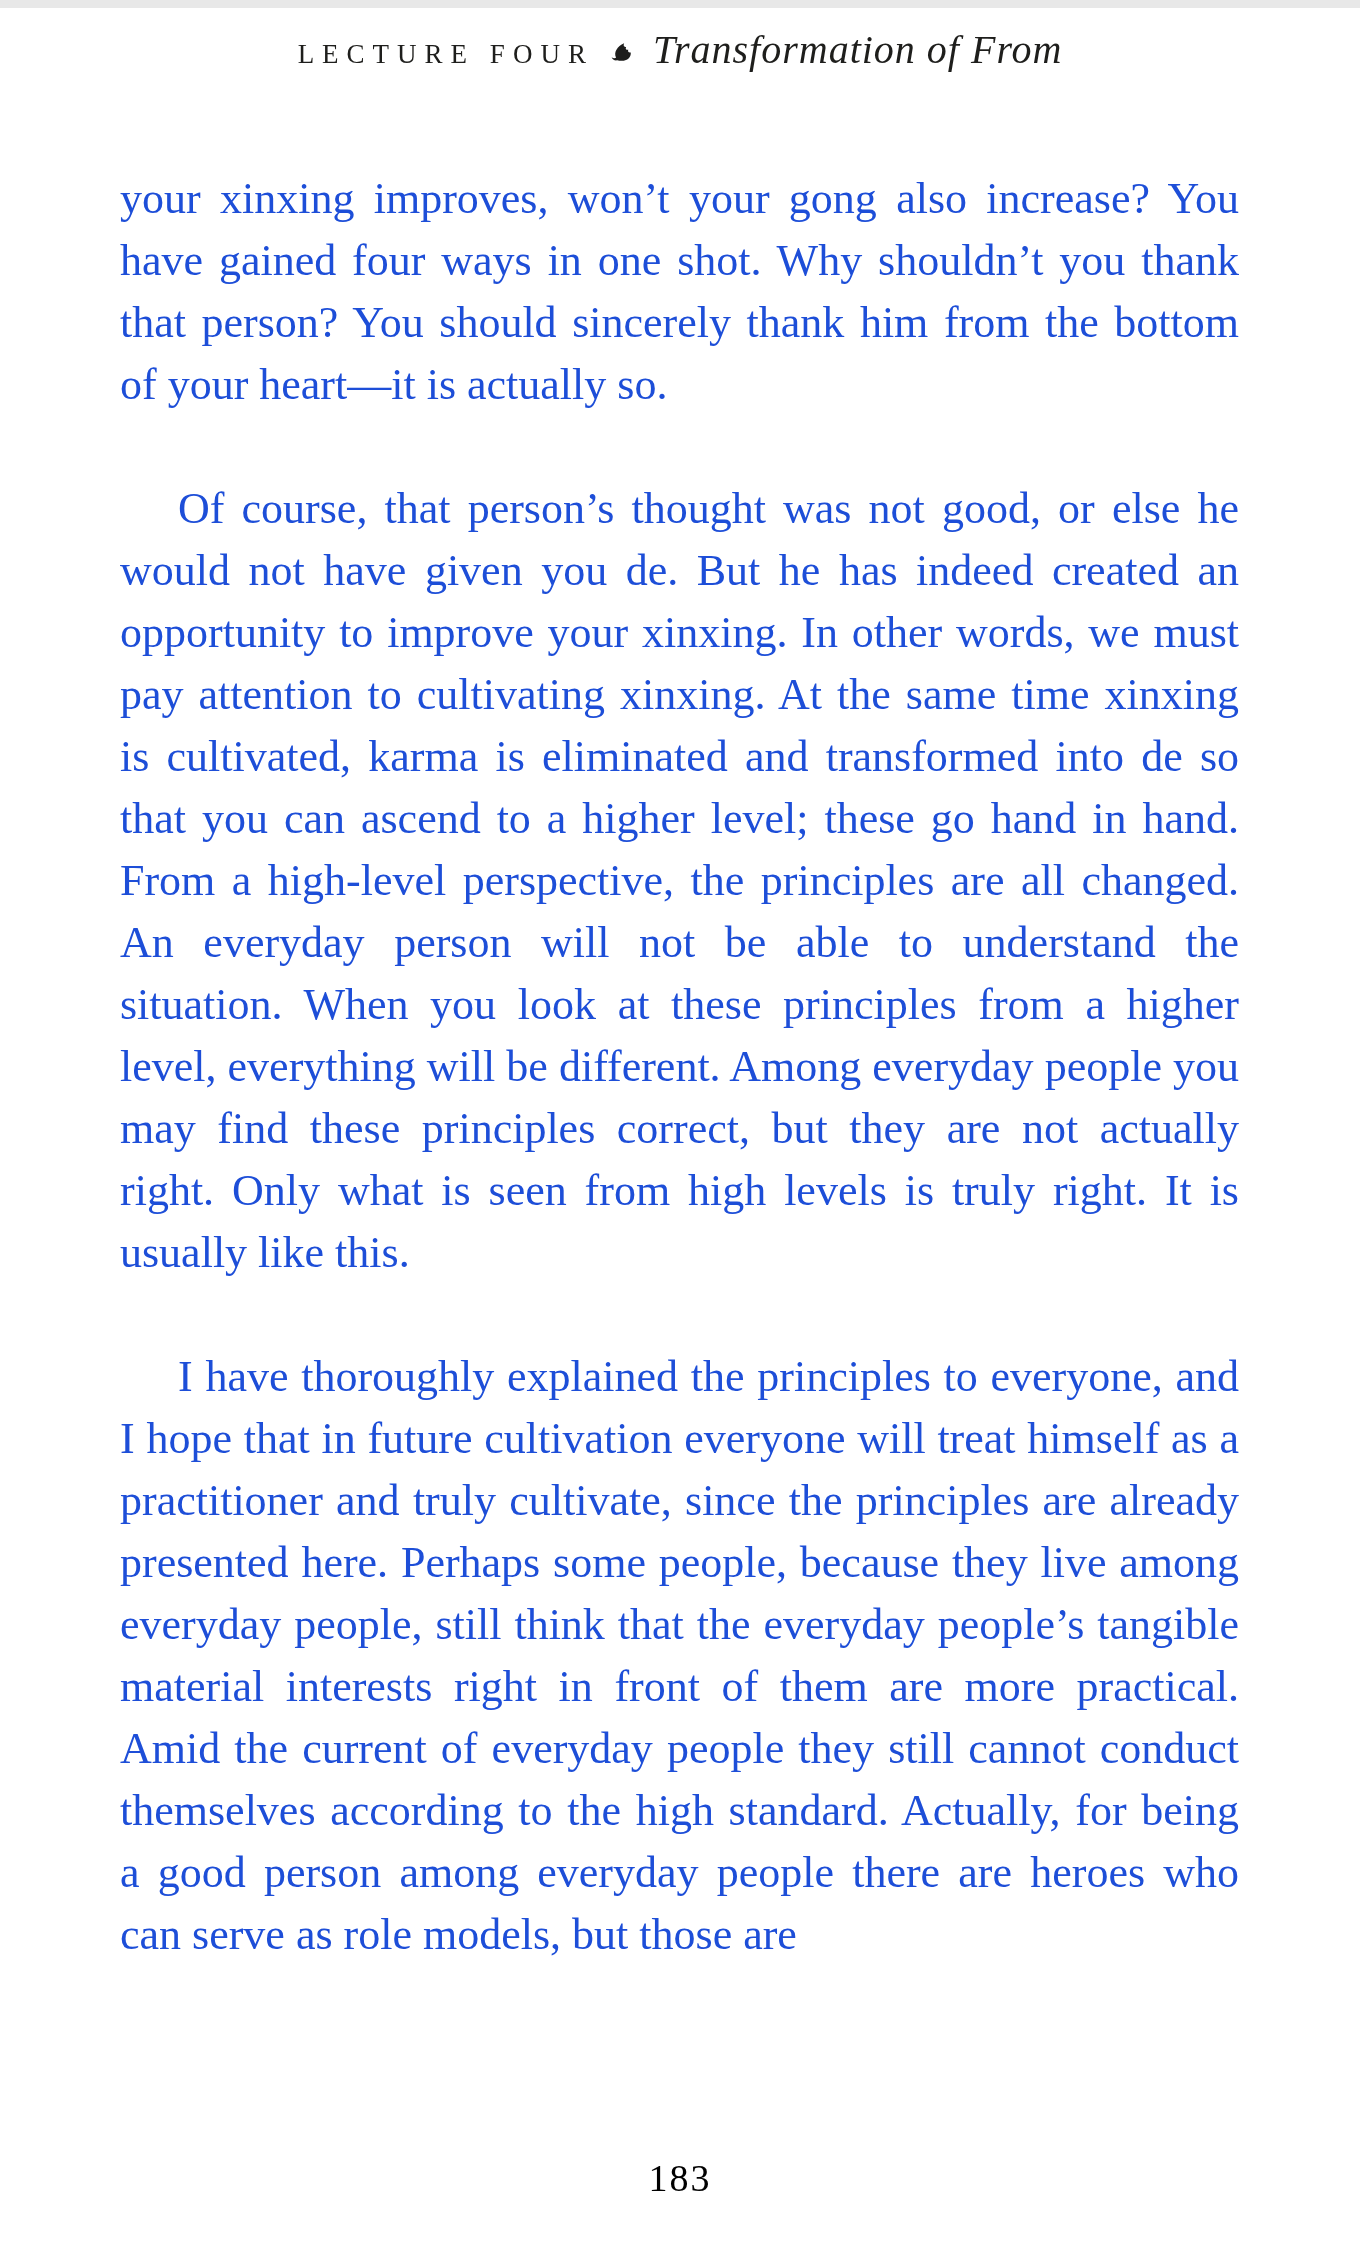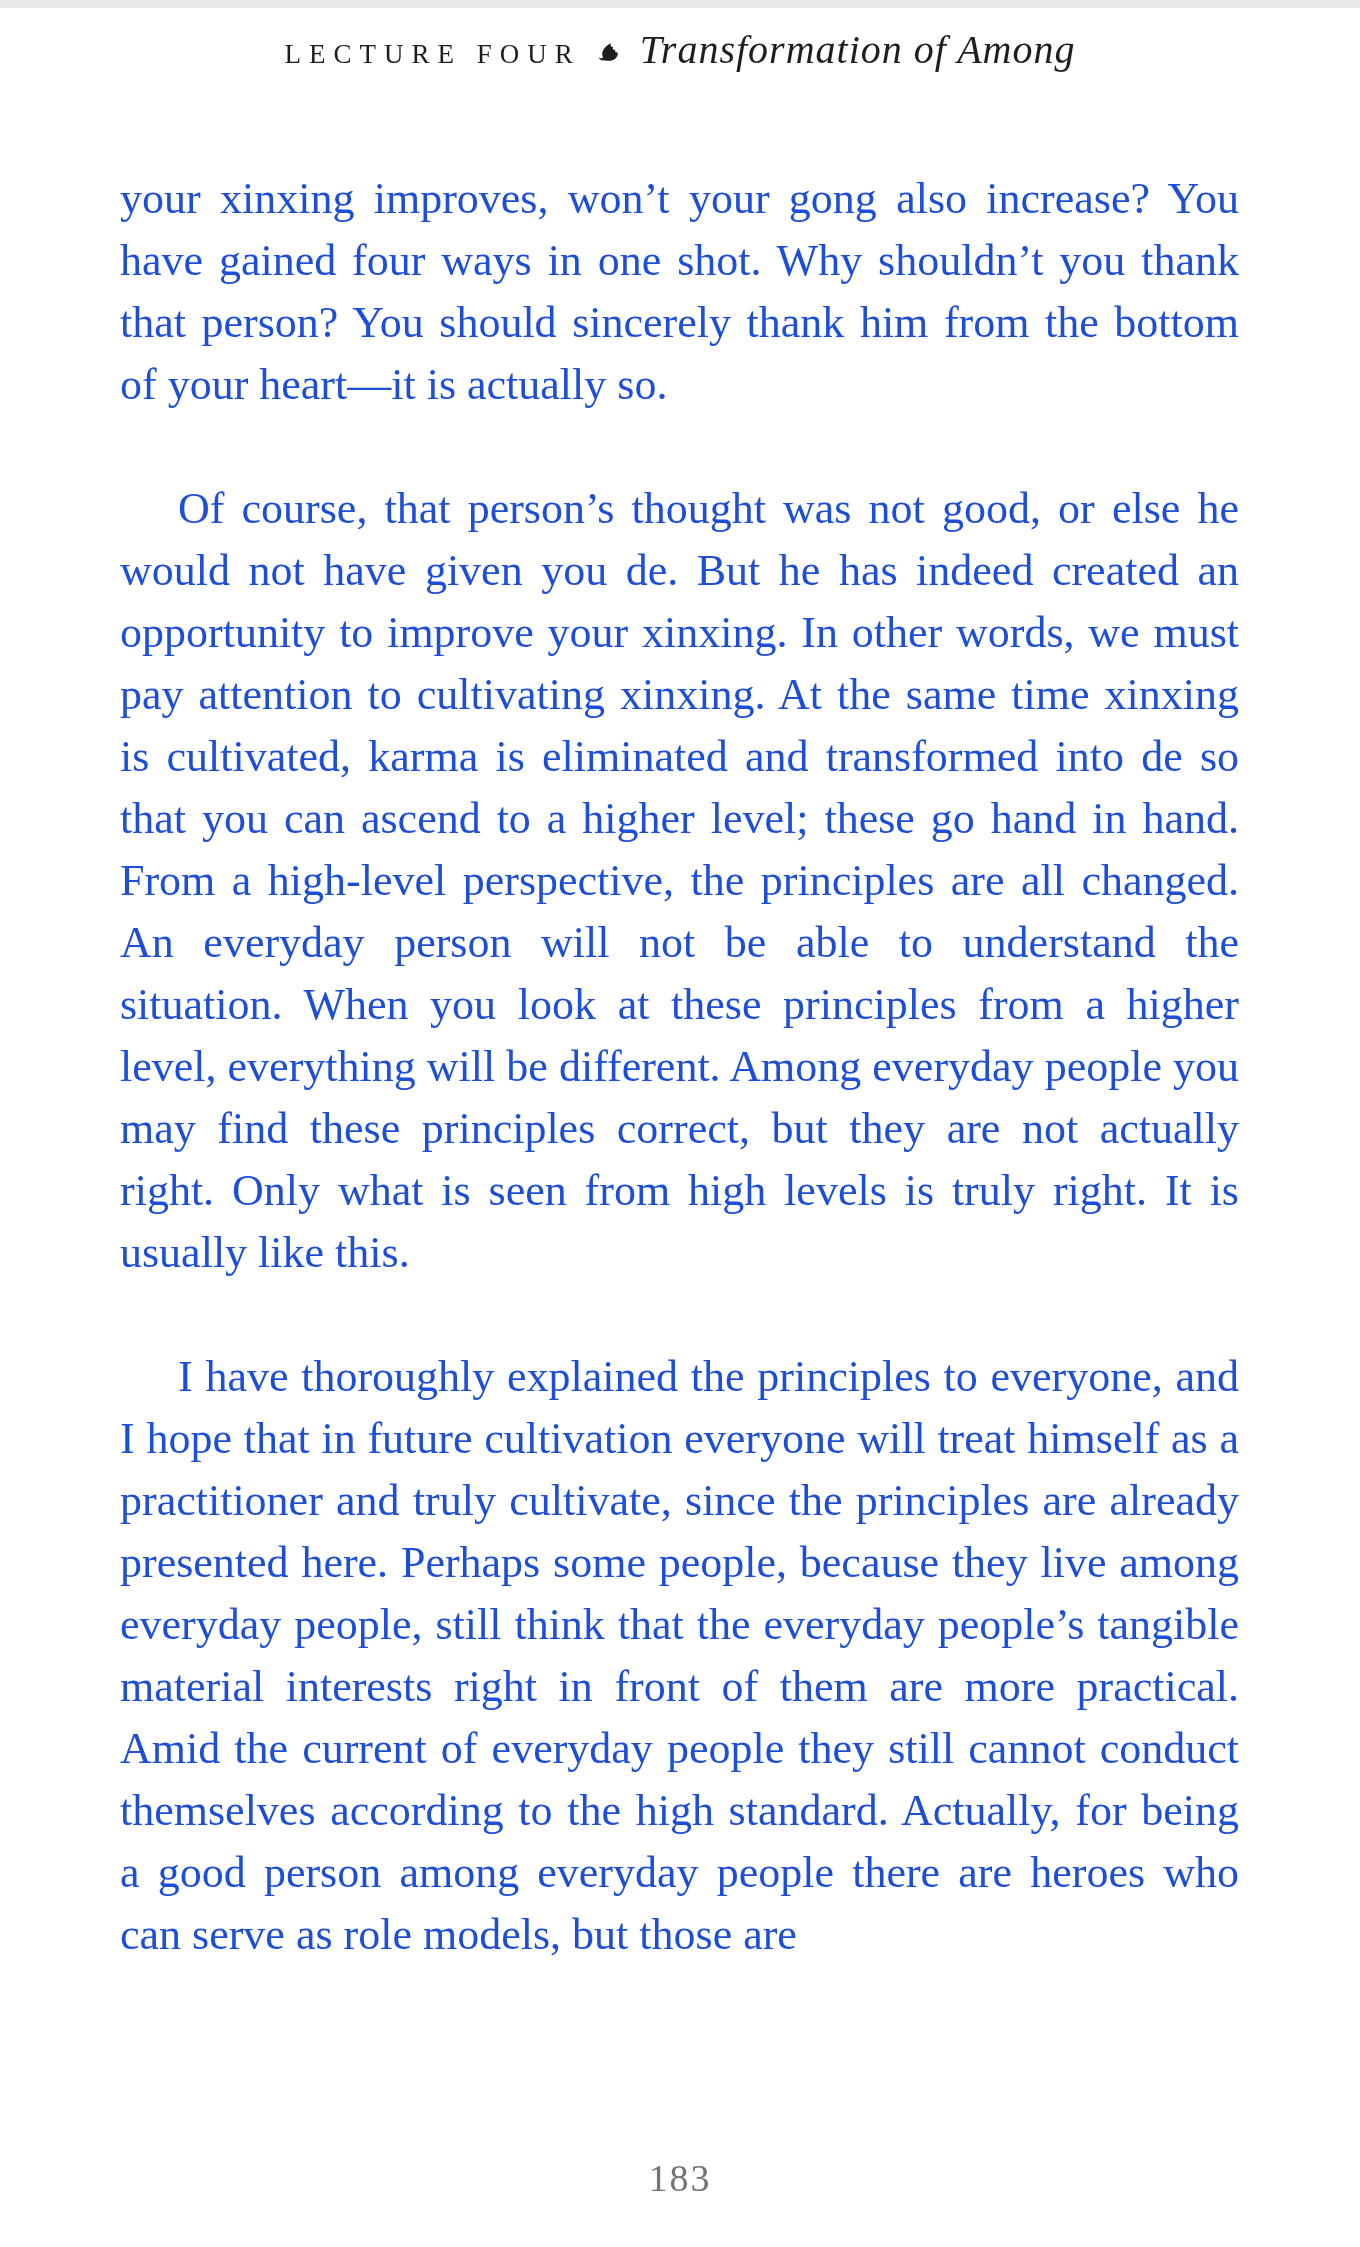--- a/index.html
+++ b/index.html
@@ -69,36 +69,36 @@
     text-indent: 58px;
   }
   .page-number {
     position: absolute;
     bottom: 55px;
     left: 0;
     width: 100%;
     text-align: center;
     font-size: 38px;
     letter-spacing: 2px;
-    color: #737373;
+    color: #000000;
   }
 </style>
 </head>
 <body>
 
 <div class="page">
 
   <div class="running-header">
     <span class="header-section">LECTURE FOUR</span>
     <span class="header-ornament">
       <svg viewBox="0 0 26 24" xmlns="http://www.w3.org/2000/svg" aria-hidden="true">
         <path fill="#1e1e1c" d="M7 19.5 C4.5 20 2.2 18.8 1.6 16.6 C3 17.6 4.6 17.7 5.8 17 C3.4 12 6.8 6.2 13.6 3.2 C12.6 5.6 13.4 7 15.5 6.6 C14.6 8.4 15.5 9.8 17.6 9.4 C16.9 11.1 17.9 12.4 20 12 C20.4 16 17.4 19.3 13.2 19.9 C10.8 20.2 8.8 20 7 19.5 Z"></path>
       </svg>
     </span>
-    <span class="header-title">Transformation of Among</span>
+    <span class="header-title">Transformation of From</span>
   </div>
 
   <div class="text-block">
     <p>your xinxing improves, won’t your gong also increase? You have gained four ways in one shot. Why shouldn’t you thank that person? You should sincerely thank him from the bottom of your heart—it is actually so.</p>
     <p>Of course, that person’s thought was not good, or else he would not have given you de. But he has indeed created an opportunity to improve your xinxing. In other words, we must pay attention to cultivating xinxing. At the same time xinxing is cultivated, karma is eliminated and transformed into de so that you can ascend to a higher level; these go hand in hand. From a high-level perspective, the principles are all changed. An everyday person will not be able to understand the situation. When you look at these principles from a higher level, everything will be different. Among everyday people you may find these principles correct, but they are not actually right. Only what is seen from high levels is truly right. It is usually like this.</p>
     <p>I have thoroughly explained the principles to everyone, and I hope that in future cultivation everyone will treat himself as a practitioner and truly cultivate, since the principles are already presented here. Perhaps some people, because they live among everyday people, still think that the everyday people’s tangible material interests right in front of them are more practical. Amid the current of everyday people they still cannot conduct themselves according to the high standard. Actually, for being a good person among everyday people there are heroes who can serve as role models, but those are</p>
   </div>
 
   <div class="page-number">183</div>
 

